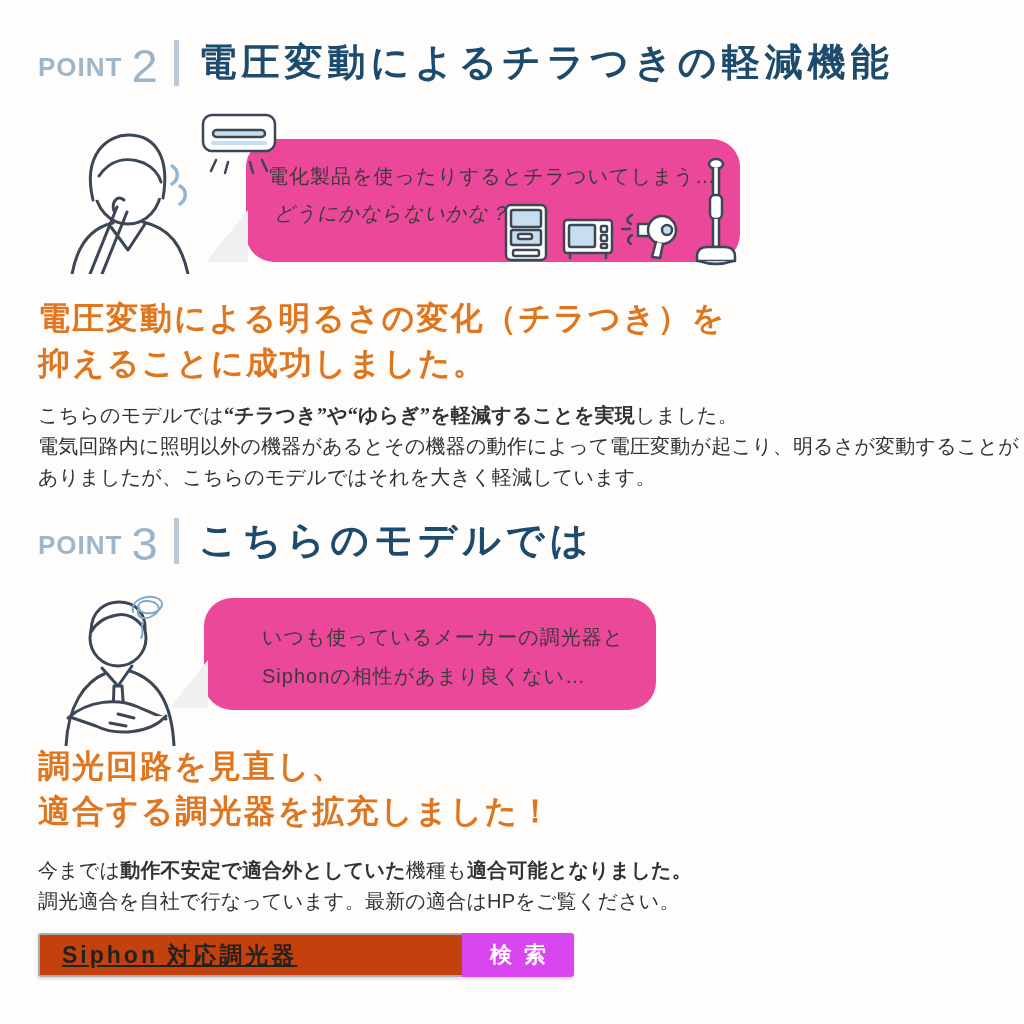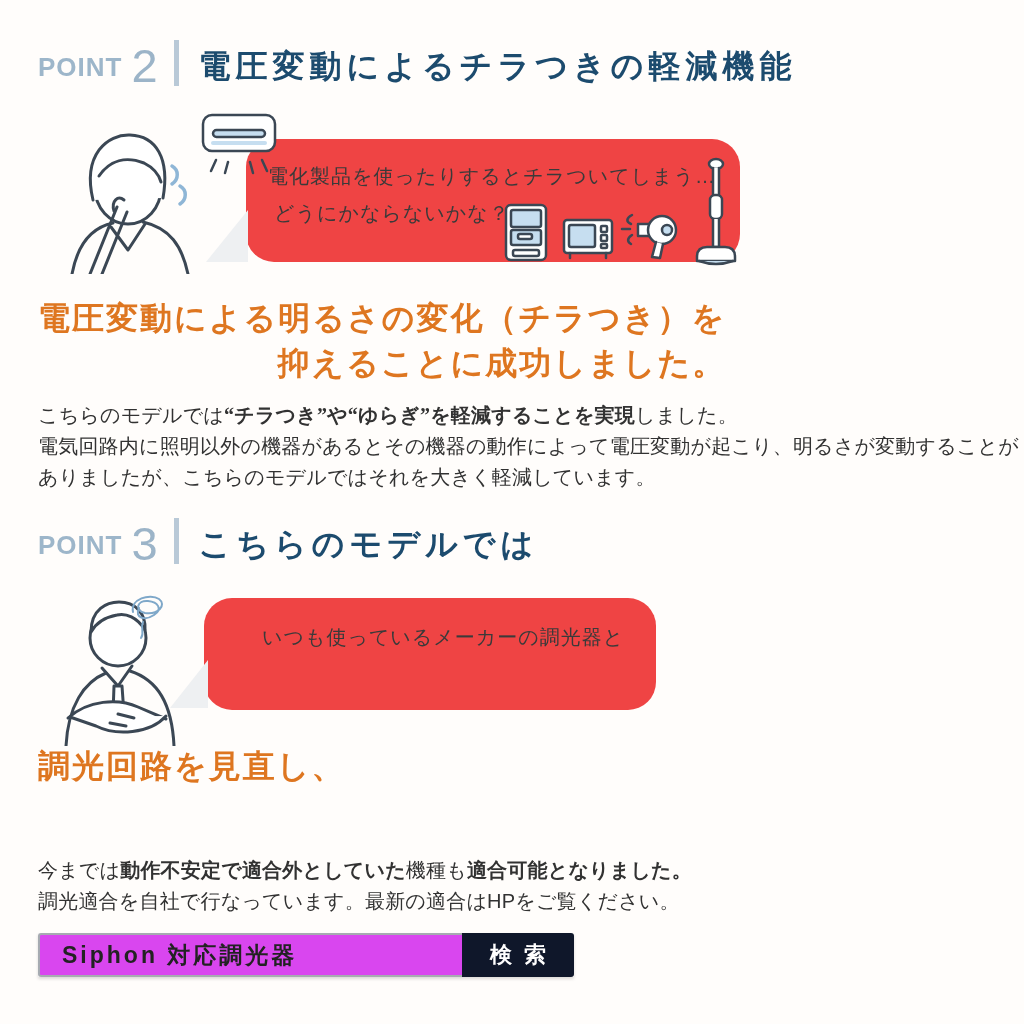--- a/index.html
+++ b/index.html
@@ -4,63 +4,63 @@
 <style>
   html,body{margin:0;padding:0;background:#ffffff;}
   body{width:1024px;height:1024px;font-family:"Liberation Sans","DejaVu Sans",sans-serif;}
   .page{position:relative;width:1024px;height:1024px;background:#fffdfb;overflow:hidden;}
 
   
   .point-header{position:absolute;left:38px;display:flex;align-items:flex-end;}
   .point-label{font-size:26px;font-weight:bold;color:#9db6ca;letter-spacing:1px;line-height:1;padding-bottom:6px;}
   .point-number{font-size:47px;color:#9cb4c8;font-weight:400;line-height:0.88;margin-left:9px;}
   .point-divider{width:5px;height:46px;background:#b9c9d7;margin:0 20px 0 16px;}
-  .point-title{font-size:32px;font-weight:bold;color:#1c4b6e;letter-spacing:5px;line-height:1.1;padding-bottom:2px;white-space:nowrap;}
+  .point-title{font-size:38px;font-weight:bold;color:#1c4b6e;letter-spacing:5px;line-height:1.1;padding-bottom:2px;white-space:nowrap;}
 
   
-  .bubble{position:absolute;background:#ef4444;border-radius:28px;}
+  .bubble{position:absolute;background:#ec4899;border-radius:28px;}
   .bubble-tail{position:absolute;width:0;height:0;}
   .tail1{left:-40px;bottom:0;border-bottom:52px solid #eef0f2;border-left:42px solid transparent;}
   .tail2{left:-34px;bottom:2px;border-bottom:48px solid #eef0f2;border-left:38px solid transparent;}
   .bubble-line{position:absolute;font-size:20px;color:#3a3a3a;letter-spacing:1px;white-space:nowrap;}
 
   
-  .orange-h{position:absolute;left:38px;color:#de7620;font-size:32px;font-weight:bold;letter-spacing:2px;line-height:45px;white-space:nowrap;text-align:right;}
+  .orange-h{position:absolute;left:38px;color:#de7620;font-size:32px;font-weight:bold;letter-spacing:2px;line-height:45px;white-space:nowrap;}
 
   
   .body-text{position:absolute;left:38px;width:988px;font-size:20px;color:#323232;line-height:31px;letter-spacing:0.2px;}
   .body-text b{font-weight:bold;font-family:Liberation Serif, serif;}
 
   
   .illus{position:absolute;}
   .illus svg{display:block;}
 
   
   .search-bar{position:absolute;left:38px;top:933px;display:flex;box-shadow:0 2px 3px rgba(0,0,0,0.14);}
-  .search-input{box-sizing:border-box;width:424px;height:44px;border:2px solid #a6abb1;border-right:none;border-radius:3px 0 0 3px;background:#d946ef;
-    font-family:inherit;font-size:23px;font-weight:bold;letter-spacing:3px;color:#222;padding:0 10px 0 22px;outline:none;}
-  .search-button{box-sizing:border-box;width:112px;height:44px;border:none;border-radius:0 3px 3px 0;background:#0f172a;color:#ffffff;
+  .search-input{box-sizing:border-box;width:424px;height:44px;border:2px solid #a6abb1;border-right:none;border-radius:3px 0 0 3px;background:#c2410c;
+    font-family:inherit;font-size:23px;font-weight:bold;letter-spacing:3px;color:#222;padding:0 10px 0 22px;outline:none;text-decoration:underline;}
+  .search-button{box-sizing:border-box;width:112px;height:44px;border:none;border-radius:0 3px 3px 0;background:#d946ef;color:#ffffff;
     font-family:Liberation Sans, sans-serif;font-size:22px;font-weight:bold;letter-spacing:12px;text-indent:12px;cursor:pointer;}
 </style>
 </head>
 <body>
 
 <div class="page">
 
   <div class="point-header" style="top:40px;">
     <span class="point-label">POINT</span>
     <span class="point-number">2</span>
     <span class="point-divider"></span>
     <span class="point-title">電圧変動によるチラつきの軽減機能</span>
   </div>
 
   <div class="bubble" style="left:246px;top:139px;width:494px;height:123px;">
     <div class="bubble-tail tail1"></div>
     <div class="bubble-line" style="left:22px;top:24px;">電化製品を使ったりするとチラついてしまう…</div>
-    <div class="bubble-line" style="left:28px;top:61px;">どうにかならないかな？</div>
+    <div class="bubble-line" style="left:28px;top:61px;font-style:italic;">どうにかならないかな？</div>
 
     <div class="illus" style="left:257px;top:64px;">
       <svg width="46" height="60" viewBox="0 0 46 60" fill="none" stroke="#3b4754" stroke-width="2.5" stroke-linecap="round" stroke-linejoin="round">
         <rect x="3" y="2" width="40" height="55" rx="5" fill="#ffffff"></rect>
         <rect x="8" y="7" width="30" height="17" rx="2" fill="#c6def0"></rect>
         <rect x="8" y="27" width="30" height="15" rx="2" fill="#c6def0"></rect>
         <rect x="15" y="31" width="14" height="5" rx="2" fill="#ffffff"></rect>
         <rect x="10" y="47" width="26" height="6" rx="2" fill="#ffffff"></rect>
       </svg>
     </div>
@@ -144,20 +144,21 @@
   <div class="point-header" style="top:518px;">
     <span class="point-label">POINT</span>
     <span class="point-number">3</span>
     <span class="point-divider"></span>
     <span class="point-title">こちらのモデルでは</span>
   </div>
 
   <div class="bubble" style="left:204px;top:598px;width:452px;height:112px;">
     <div class="bubble-tail tail2"></div>
     <div class="bubble-line" style="left:58px;top:26px;">いつも使っているメーカーの調光器と</div>
+    <div class="bubble-line" style="left:58px;top:65px;">Siphonの相性があまり良くない…</div>
   </div>
 
   <div class="illus" style="left:60px;top:596px;">
     <svg width="130" height="150" viewBox="0 0 130 150" fill="none" stroke="#3b4754" stroke-width="3" stroke-linecap="round" stroke-linejoin="round">
       <circle cx="58" cy="42" r="28" fill="#ffffff"></circle>
       <path d="M31,36 C31,13 47,6 59,6 C75,6 86,17 85,34 C77,21 66,17 57,19 C46,21 36,27 31,36" fill="#ffffff"></path>
       <path d="M42,72 L58,90 L72,70"></path>
       <path d="M54,90 L62,90 L64,118 L58,125 L53,118 Z" fill="#ffffff"></path>
       <path d="M6,150 C8,110 24,86 46,77"></path>
       <path d="M70,75 C98,84 112,108 114,150"></path>
@@ -170,20 +171,21 @@
 
   <div class="illus" style="left:128px;top:592px;">
     <svg width="42" height="50" viewBox="0 0 42 50" fill="none" stroke="#7fa8c9" stroke-width="2" stroke-linecap="round" stroke-linejoin="round">
       <path d="M5,20 C2,7 22,1 31,7 C39,13 30,23 17,21 C6,19 9,8 20,9 C30,10 35,17 26,23 C17,29 6,26 11,16"></path>
       <path d="M15,30 C12,36 17,40 13,46"></path>
     </svg>
   </div>
 
   <div class="orange-h" style="top:744px;">
     <div>調光回路を見直し、</div>
+    <div>適合する調光器を拡充しました！</div>
   </div>
 
   <div class="body-text" style="top:855px;">
     <div><span>今までは</span><b>動作不安定で適合外としていた</b><span>機種も</span><b>適合可能となりました。</b></div>
     <div>調光適合を自社で行なっています。最新の適合はHPをご覧ください。</div>
   </div>
 
   <div class="search-bar">
     <input class="search-input" type="text" value="Siphon 対応調光器" style="">
     <button class="search-button">検索</button>

